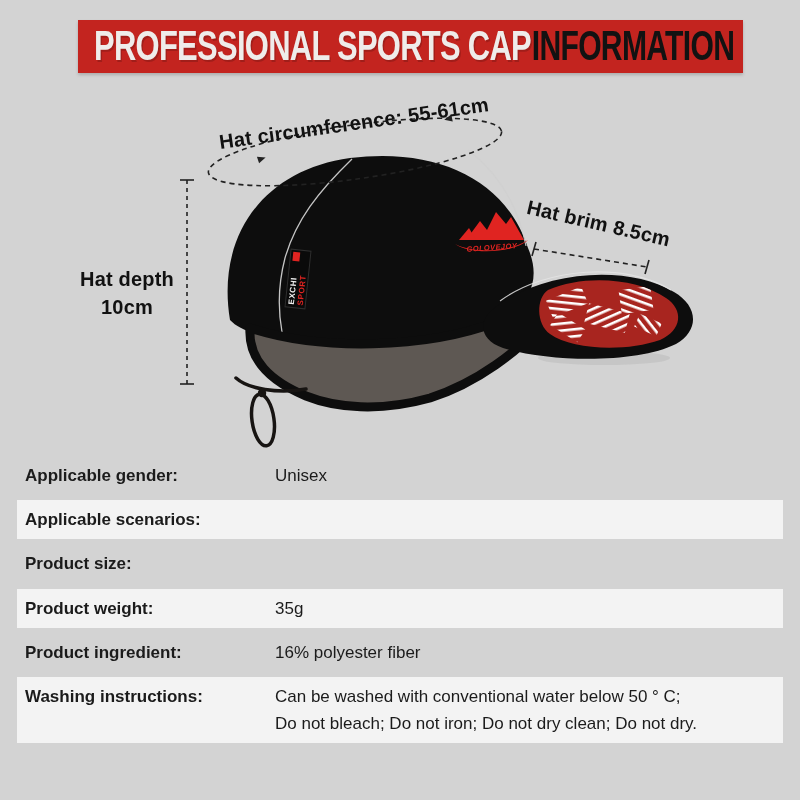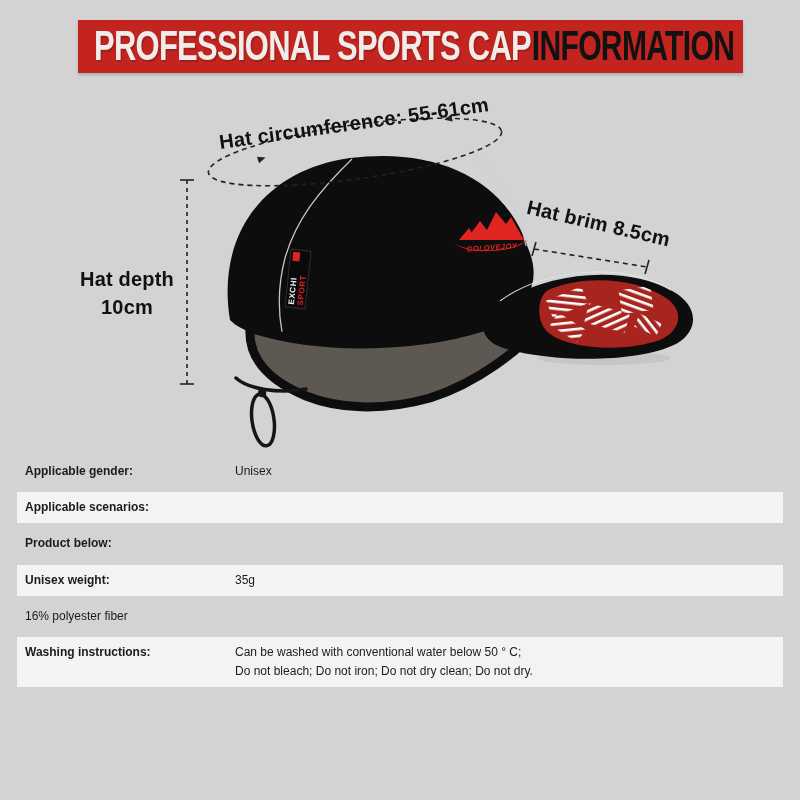--- a/index.html
+++ b/index.html
@@ -28,24 +28,24 @@
     position:absolute; right:9px; top:50%;
     transform:translateY(-53%) scaleX(.70); transform-origin:100% 50%;
     font-size:43px; font-weight:bold; letter-spacing:-1px; white-space:nowrap;
     color:var(--banner-info);
   }
   
   .diagram{position:absolute; left:0; top:0;}
   .ann-text{font-weight:bold; font-size:20px; fill:#111; letter-spacing:.2px;}
   
   .spec-table{position:absolute; left:17px; top:456px; width:766px;}
-  .spec-row{display:flex; padding:6px 8px; margin-bottom:5px; line-height:1.6; font-size:12px;}
+  .spec-row{display:flex; padding:6px 8px; margin-bottom:5px; line-height:1.6; font-size:17px;}
   .spec-row.white{background:var(--row-white);justify-content:space-between;}
   .spec-label{width:210px; flex-shrink:0; font-weight:bold; color:var(--text-dark);}
-  .spec-value{flex:1; white-space:pre-line; color:var(--text-dark);}
+  .spec-value{flex:1; white-space:pre-line; color:var(--text-dark);margin-left:40px;}
 </style>
 </head>
 <body>
 
 <div class="page">
 
   <div class="banner">
     <span class="banner-title">PROFESSIONAL SPORTS CAP</span>
     <span class="banner-info">INFORMATION</span>
   </div>
@@ -137,27 +137,28 @@
 
   <div class="spec-table">
     <div class="spec-row">
       <div class="spec-label">Applicable gender:</div>
       <div class="spec-value">Unisex</div>
     </div>
     <div class="spec-row white">
       <div class="spec-label">Applicable scenarios:</div>
     </div>
     <div class="spec-row">
-      <div class="spec-label">Product below:</div>
+      <div class="spec-label">Product size:</div>
     </div>
     <div class="spec-row white">
-      <div class="spec-label">Unisex weight:</div>
+      <div class="spec-label">Product weight:</div>
       <div class="spec-value">35g</div>
     </div>
     <div class="spec-row">
+      <div class="spec-label">Product ingredient:</div>
       <div class="spec-value">16% polyester fiber</div>
     </div>
     <div class="spec-row white">
       <div class="spec-label">Washing instructions:</div>
       <div class="spec-value">Can be washed with conventional water below 50 ° C;
 Do not bleach; Do not iron; Do not dry clean; Do not dry.</div>
     </div>
   </div>
 
 </div>

